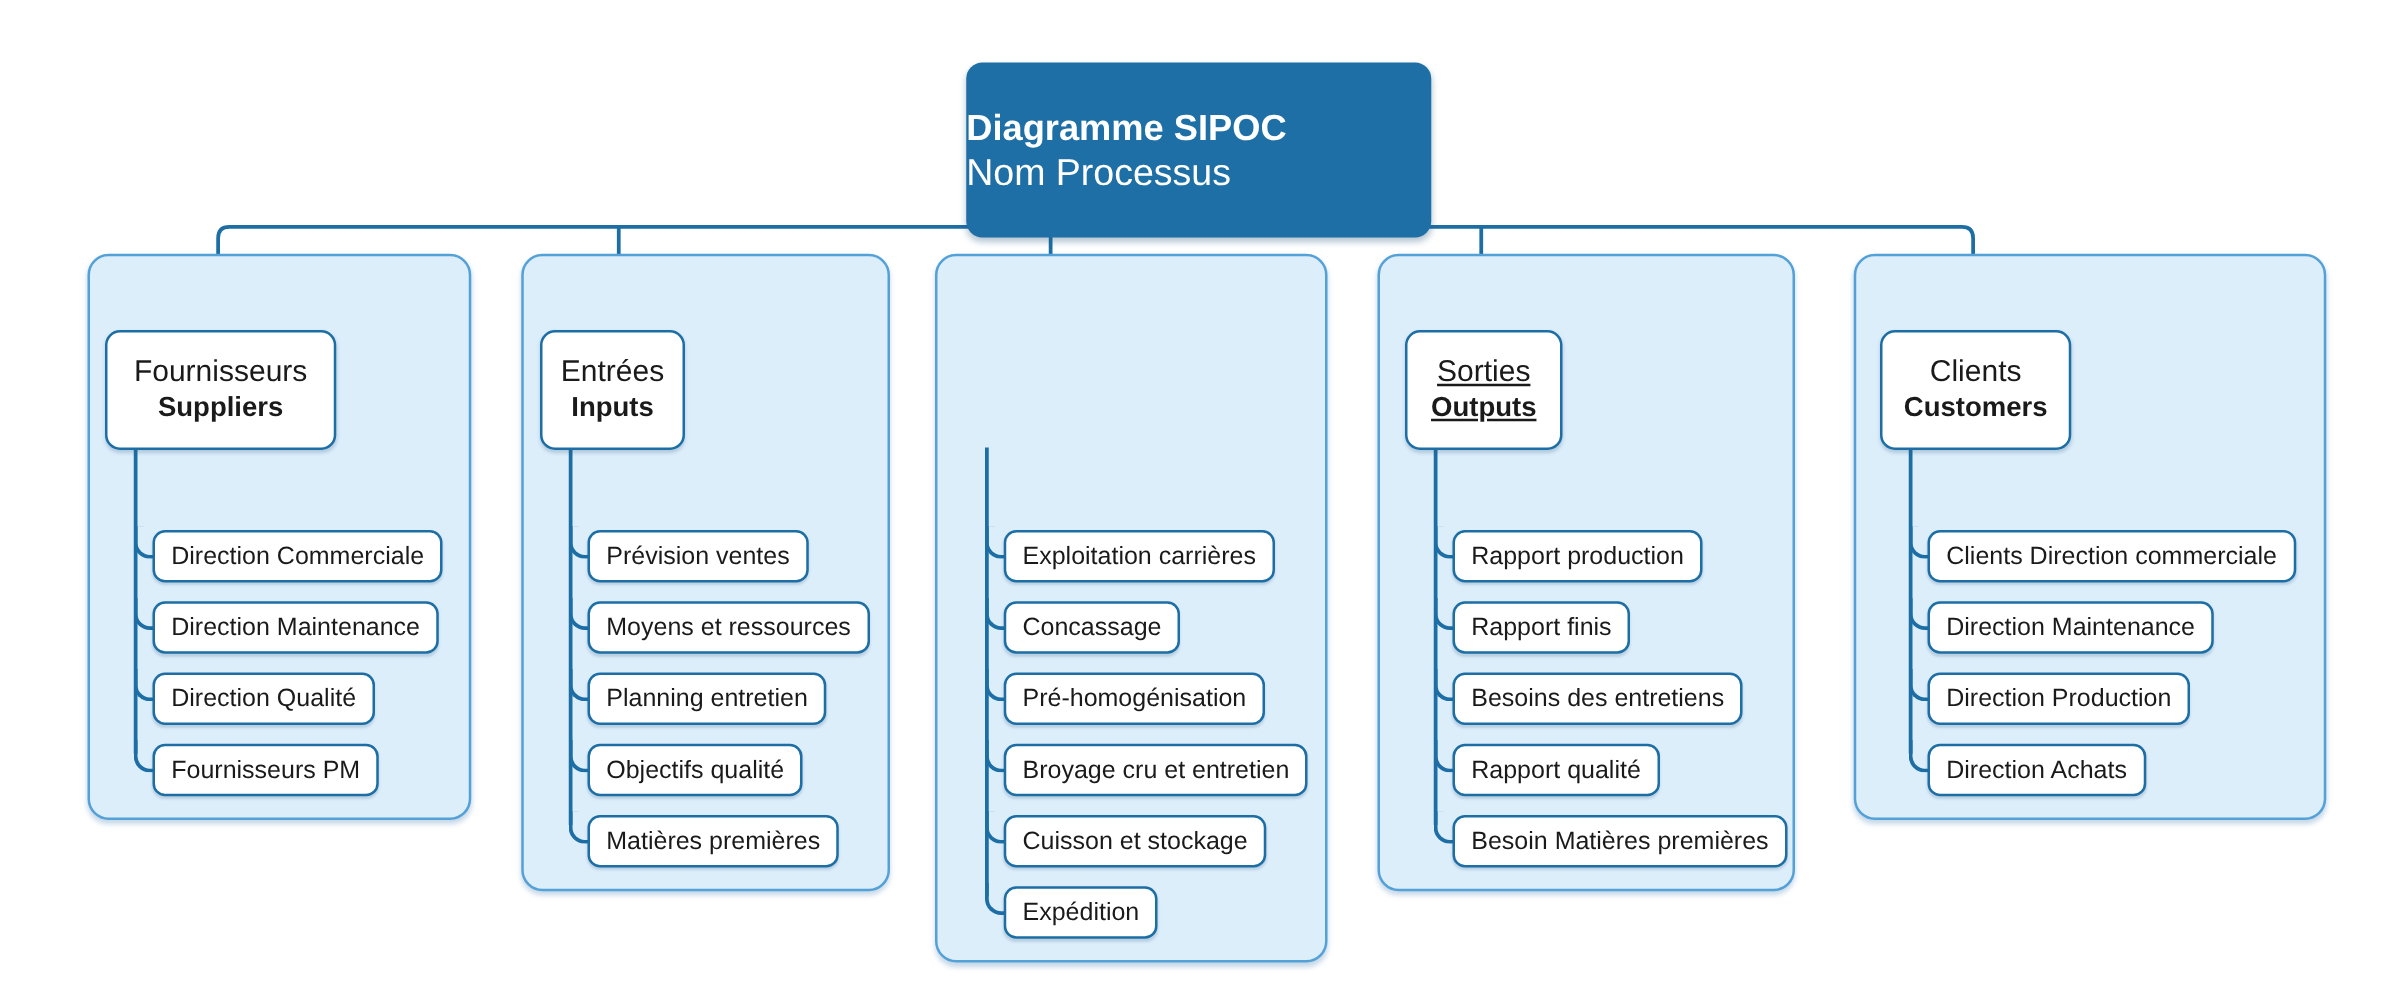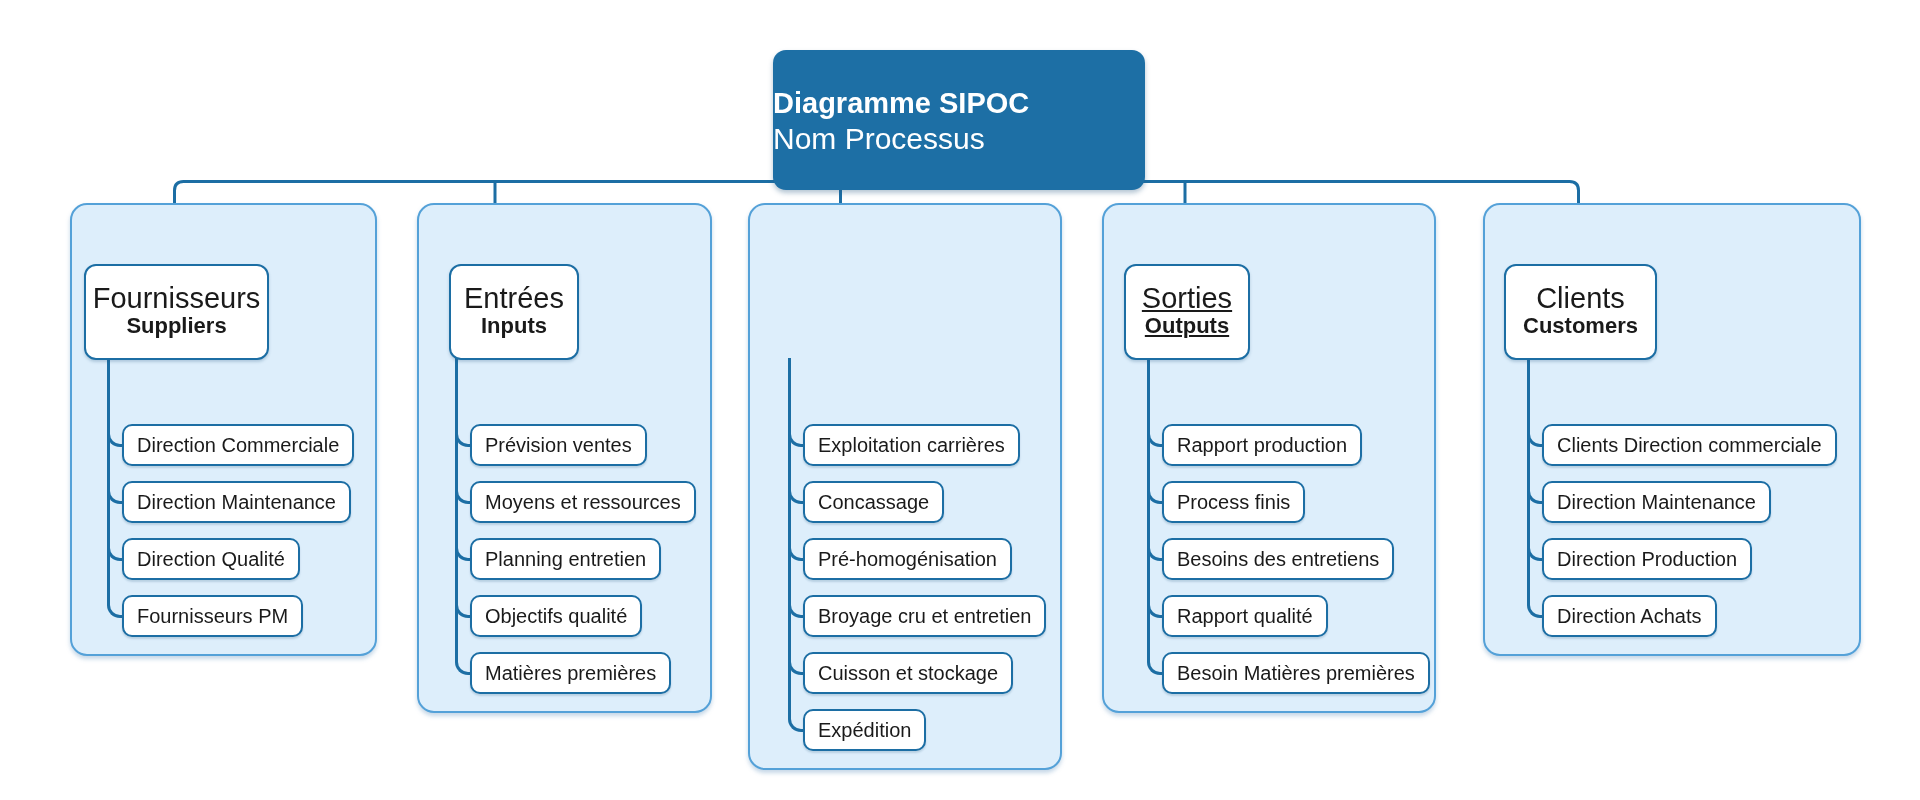--- a/index.html
+++ b/index.html
@@ -28,21 +28,21 @@
     position:absolute;background:var(--c-panel-fill);
     border:2.5px solid var(--c-panel-border);border-radius:17px;
     box-shadow:0 3px 4px rgba(90,140,185,.35);z-index:2;
   }
   .header-box{
     position:absolute;top:59px;height:96px;background:#ffffff;
     border:2.5px solid var(--c-dark);border-radius:12px;
     display:flex;flex-direction:column;justify-content:center;align-items:center;
     box-shadow:0 2px 3px rgba(40,90,130,.25);z-index:4;box-sizing:border-box;
   }
-  .header-fr{font-size:29px;line-height:28px;font-weight:normal;}
+  .header-fr{font-size:24px;line-height:28px;font-weight:normal;}
   .header-en{font-size:22px;line-height:28px;font-weight:bold;}
   .items{
     position:absolute;top:219px;display:flex;flex-direction:column;
     gap:15px;align-items:flex-start;z-index:4;
   }
   .item-box{
     height:42px;box-sizing:border-box;background:#ffffff;
     border:2.5px solid var(--c-dark);border-radius:10px;
     display:flex;align-items:center;padding:0 13px;
     font-size:20px;white-space:nowrap;
@@ -80,21 +80,21 @@
         <div class="elbow" style="left: 35px; top: 329.5px;"></div>
         <div class="elbow" style="left: 35px; top: 386.5px;"></div>
         <div class="items" style="left: 50px;">
           <div class="item-box">Direction Commerciale</div>
           <div class="item-box">Direction Maintenance</div>
           <div class="item-box">Direction Qualité</div>
           <div class="item-box">Fournisseurs PM</div>
         </div>
       </div>
       <div class="panel" style="left: 417px; top: 203px; width: 291px; height: 506px;">
-        <div class="header-box" style="left: 30px; width: 130px;">
+        <div class="header-box" style="left: 13px; width: 116px;">
           <div class="header-fr">Entrées</div>
           <div class="header-en">Inputs</div>
         </div>
         <div class="trunk" style="left: 36px; top: 153px; height: 302px;"></div>
         <div class="elbow" style="left: 36px; top: 215.5px;"></div>
         <div class="elbow" style="left: 36px; top: 272.5px;"></div>
         <div class="elbow" style="left: 36px; top: 329.5px;"></div>
         <div class="elbow" style="left: 36px; top: 386.5px;"></div>
         <div class="elbow" style="left: 36px; top: 443.5px;"></div>
         <div class="items" style="left: 51px;">
@@ -128,21 +128,21 @@
           <div class="header-en">Outputs</div>
         </div>
         <div class="trunk" style="left: 43px; top: 153px; height: 302px;"></div>
         <div class="elbow" style="left: 43px; top: 215.5px;"></div>
         <div class="elbow" style="left: 43px; top: 272.5px;"></div>
         <div class="elbow" style="left: 43px; top: 329.5px;"></div>
         <div class="elbow" style="left: 43px; top: 386.5px;"></div>
         <div class="elbow" style="left: 43px; top: 443.5px;"></div>
         <div class="items" style="left: 58px; justify-content: center;">
           <div class="item-box">Rapport production</div>
-          <div class="item-box">Process finis</div>
+          <div class="item-box">Rapport finis</div>
           <div class="item-box">Besoins des entretiens</div>
           <div class="item-box">Rapport qualité</div>
           <div class="item-box">Besoin Matières premières</div>
         </div>
       </div>
       <div class="panel" style="left: 1483px; top: 203px; width: 374px; height: 449px;">
         <div class="header-box" style="left: 19px; width: 153px;">
           <div class="header-fr">Clients</div>
           <div class="header-en">Customers</div>
         </div>

